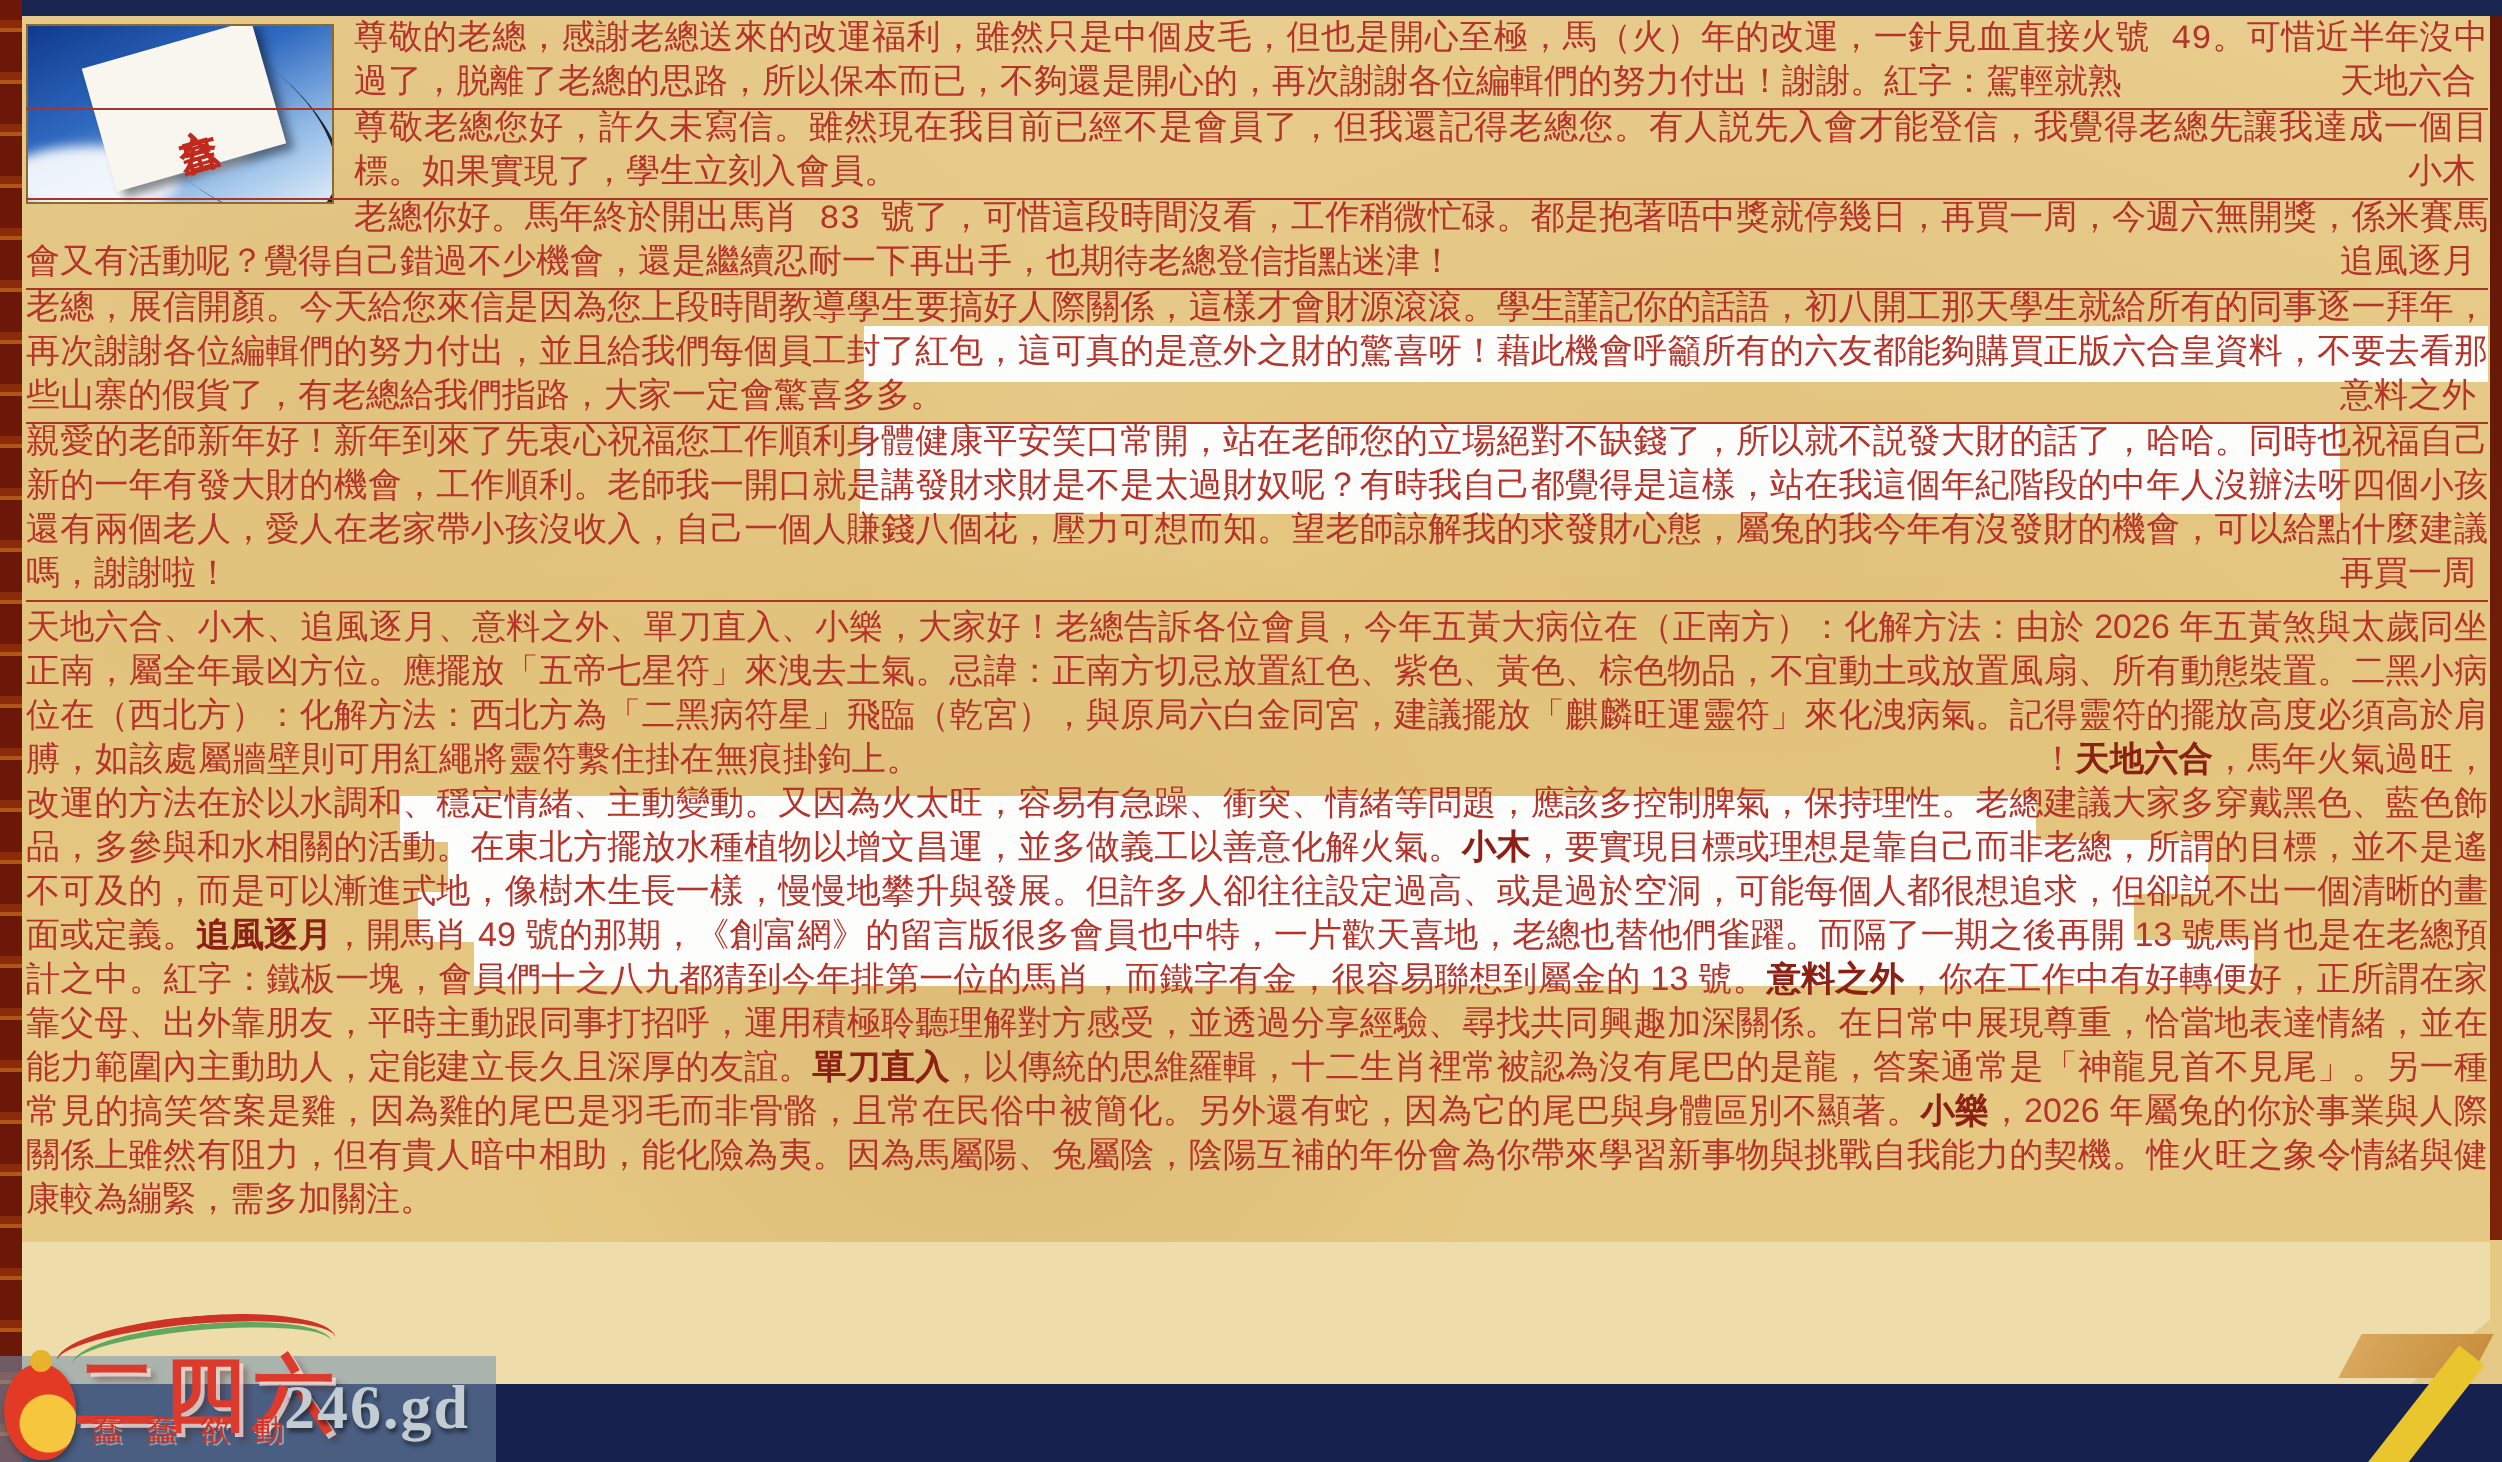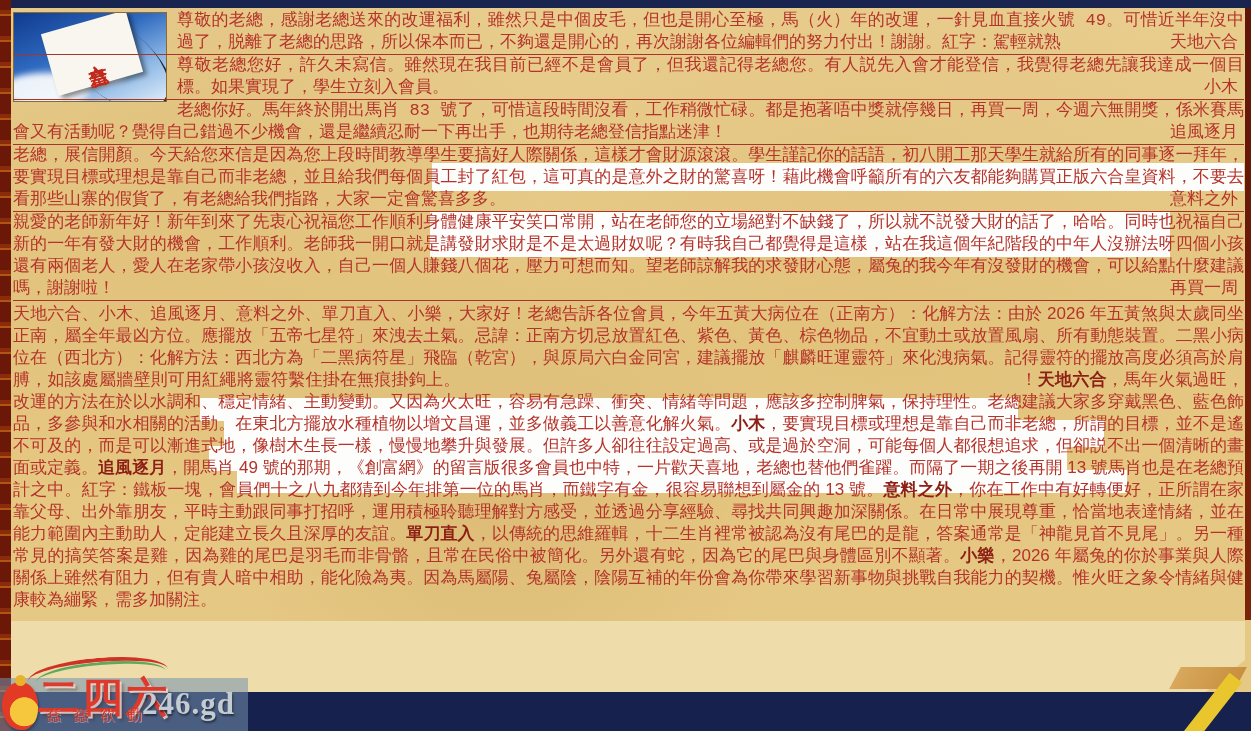--- a/index.html
+++ b/index.html
@@ -98,21 +98,21 @@
       <span>尊敬老總您好，許久未寫信。雖然現在我目前已經不是會員了，但我還記得老總您。有人説先入會才能登信，我覺得老總先讓我達成一個目標。如果實現了，學生立刻入會員。</span>
       <span class="lsig">小木</span>
     </div>
 
     <div class="letter">
       <span>老總你好。馬年終於開出馬肖 83 號了，可惜這段時間沒看，工作稍微忙碌。都是抱著唔中獎就停幾日，再買一周，今週六無開獎，係米賽馬會又有活動呢？覺得自己錯過不少機會，還是繼續忍耐一下再出手，也期待老總登信指點迷津！</span>
       <span class="lsig">追風逐月</span>
     </div>
 
     <div class="letter">
-      <span>老總，展信開顏。今天給您來信是因為您上段時間教導學生要搞好人際關係，這樣才會財源滾滾。學生謹記你的話語，初八開工那天學生就給所有的同事逐一拜年，要實現目標或理想是靠自己而非老總，並且給我們每個員工封了紅包，這可真的是意外之財的驚喜呀！藉此機會呼籲所有的六友都能夠購買正版六合皇資料，不要去看那些山寨的假貨了，有老總給我們指路，大家一定會驚喜多多。</span>
+      <span>老總，展信開顏。今天給您來信是因為您上段時間教導學生要搞好人際關係，這樣才會財源滾滾。學生謹記你的話語，初八開工那天學生就給所有的同事逐一拜年，再次謝謝各位編輯們的努力付出，並且給我們每個員工封了紅包，這可真的是意外之財的驚喜呀！藉此機會呼籲所有的六友都能夠購買正版六合皇資料，不要去看那些山寨的假貨了，有老總給我們指路，大家一定會驚喜多多。</span>
       <span class="lsig">意料之外</span>
     </div>
 
 
     <div class="letter">
       <span>親愛的老師新年好！新年到來了先衷心祝福您工作順利身體健康平安笑口常開，站在老師您的立場絕對不缺錢了，所以就不説發大財的話了，哈哈。同時也祝福自己新的一年有發大財的機會，工作順利。老師我一開口就是講發財求財是不是太過財奴呢？有時我自己都覺得是這樣，站在我這個年紀階段的中年人沒辦法呀四個小孩還有兩個老人，愛人在老家帶小孩沒收入，自己一個人賺錢八個花，壓力可想而知。望老師諒解我的求發財心態，屬兔的我今年有沒發財的機會，可以給點什麼建議嗎，謝謝啦！</span>
       <span class="lsig">再買一周</span>
     </div>
 
     <div class="reply">

